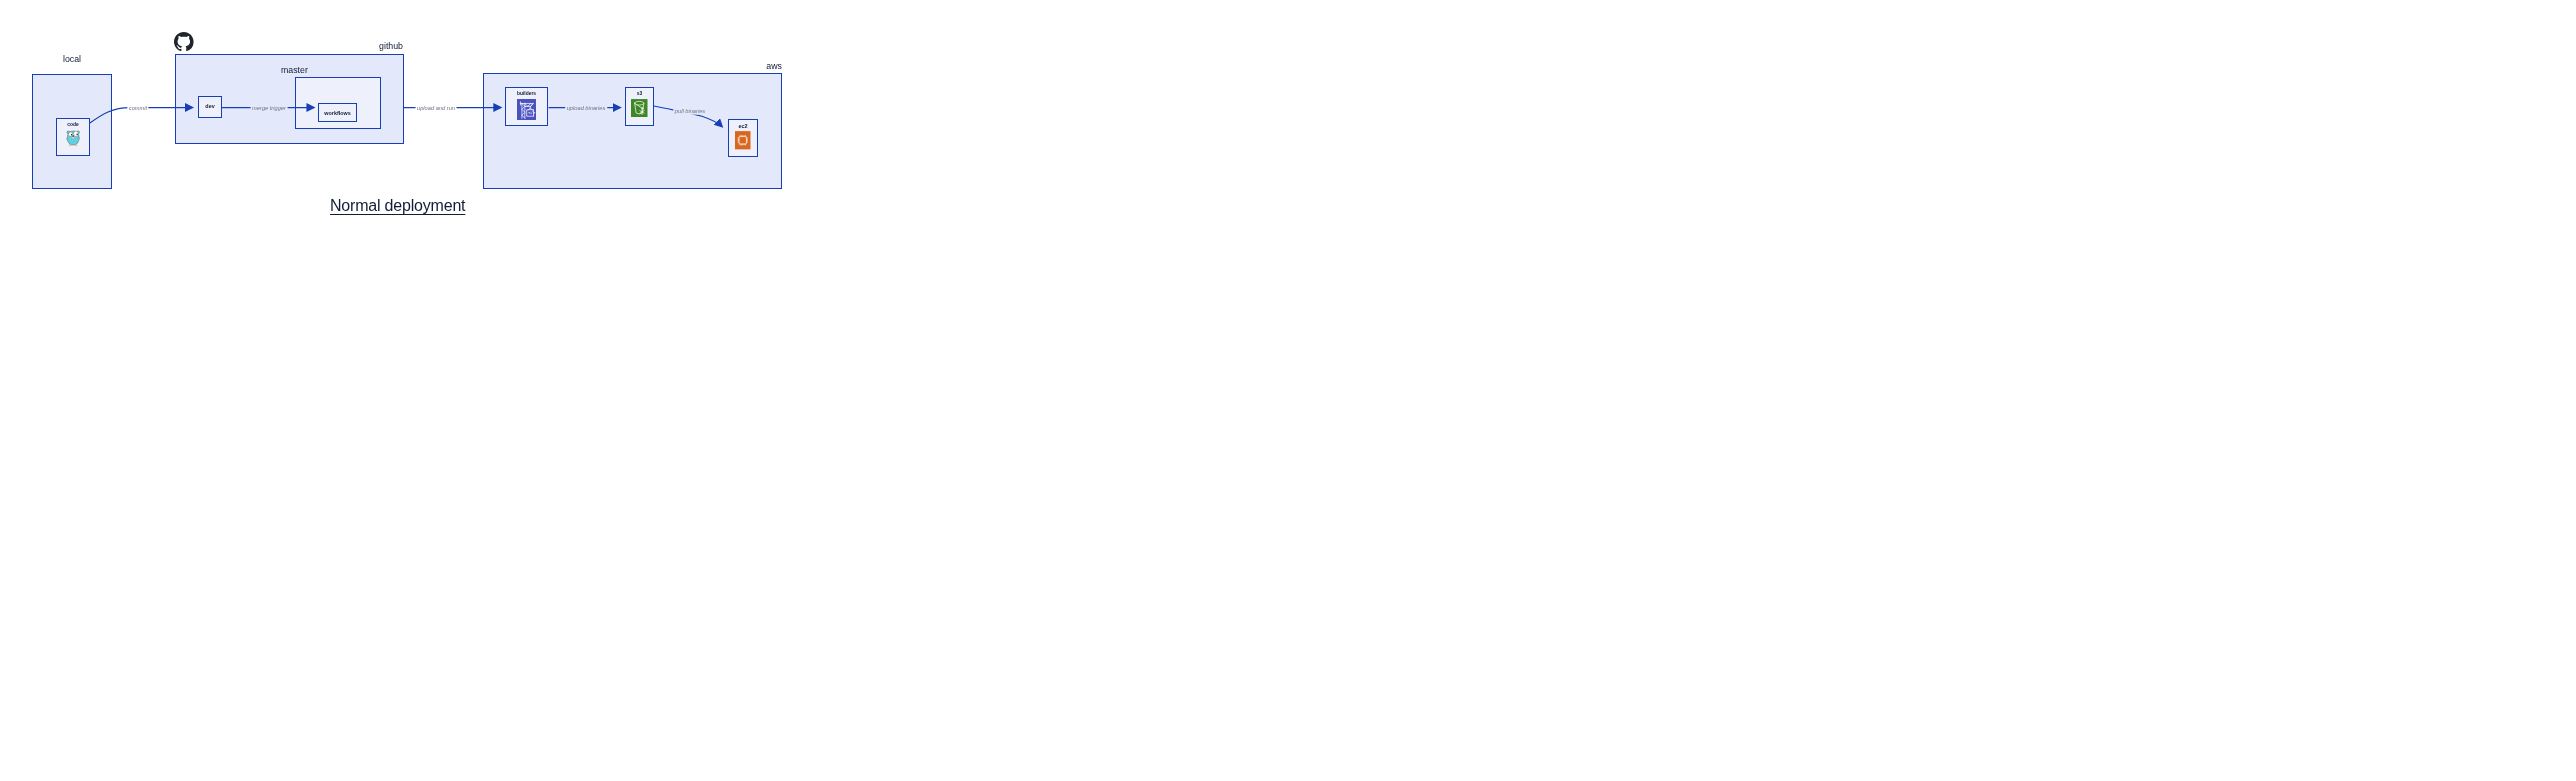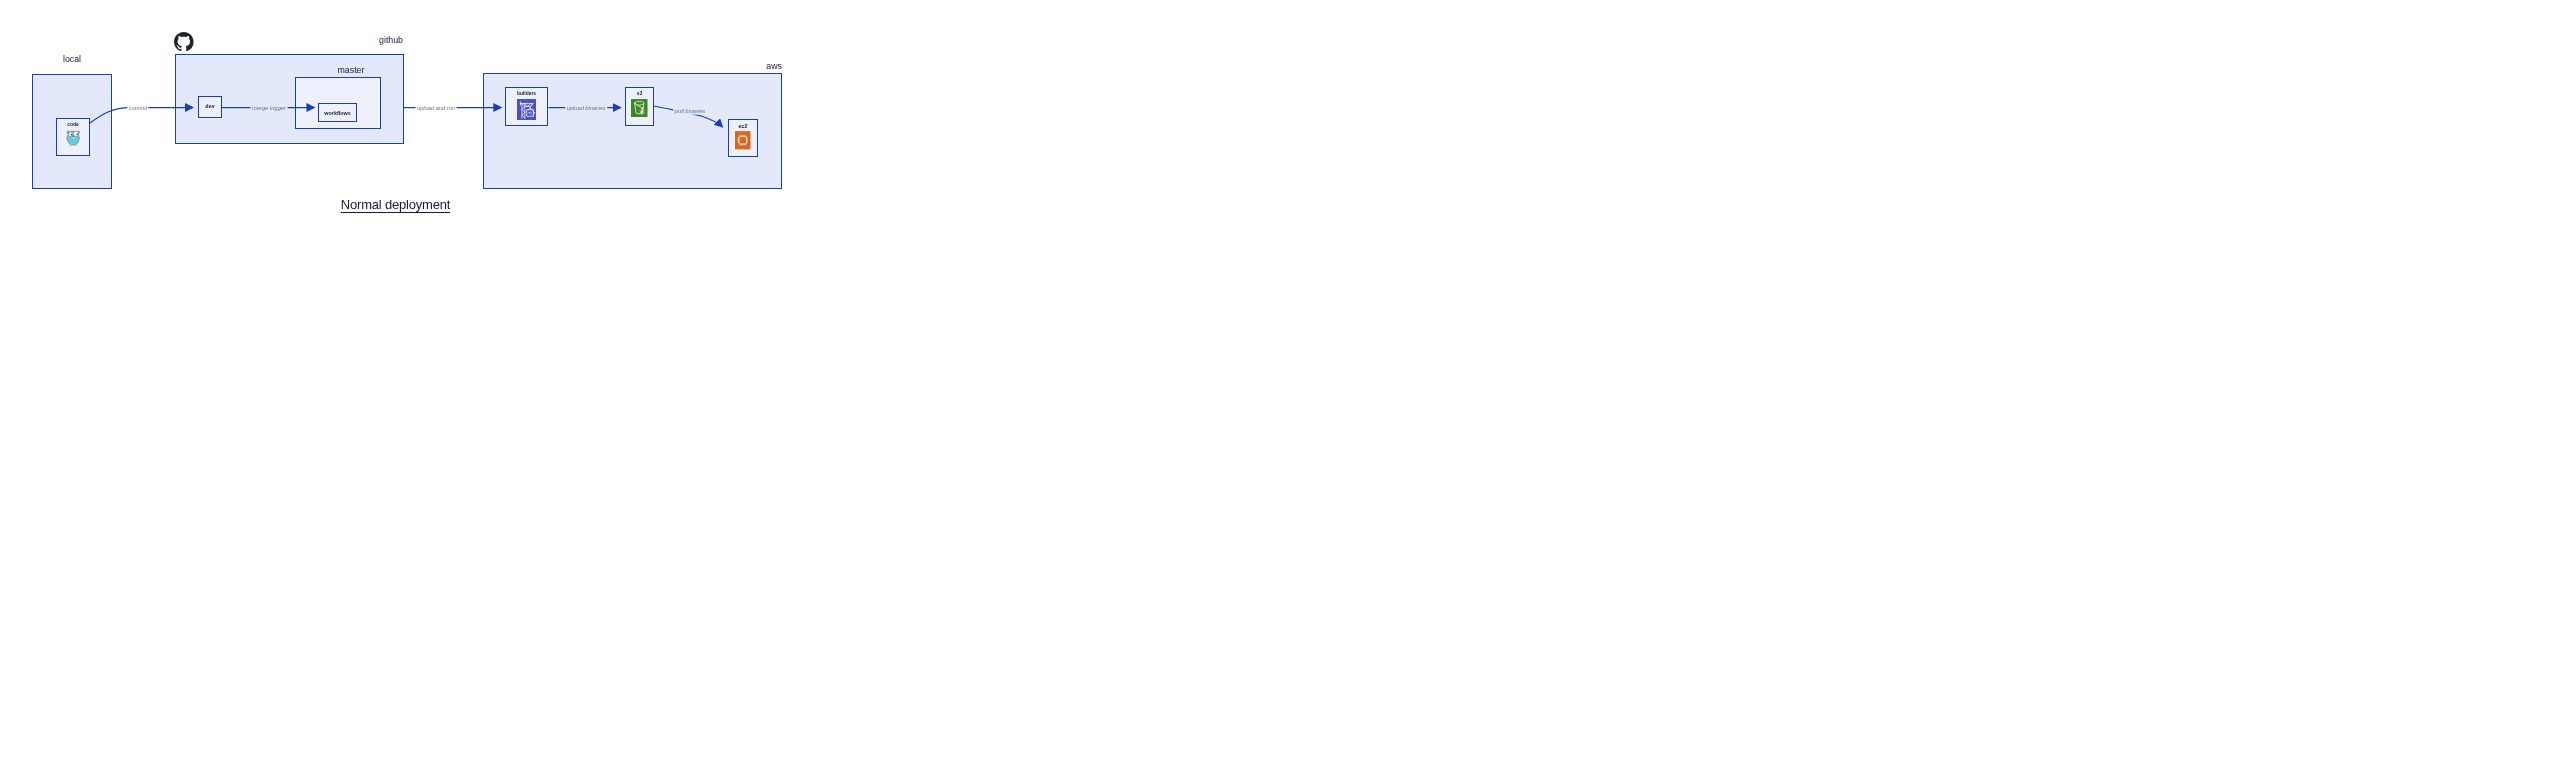--- a/index.html
+++ b/index.html
@@ -30,21 +30,21 @@
   .node-center{justify-content:center;}
 
   #arrow-layer{position:absolute;left:0;top:0;width:814px;height:244px;pointer-events:none;}
   .edge-path{stroke:var(--arrow-blue);stroke-width:2.2;fill:none;}
   .arrow-head{fill:var(--arrow-blue);}
 
   .edge-label{position:absolute;transform:translate(-50%,-50%);font-style:italic;font-size:5.7px;line-height:6.7px;color:var(--edge-label-gray);white-space:nowrap;padding:0 1.5px;}
   .edge-label.on-white{background:#ffffff;}
   .edge-label.on-tint{background:var(--container-fill);}
 
-  #diagram-title{position:absolute;left:318px;top:197px;width:155px;text-align:center;font-size:13px;color:#141c38;text-decoration:underline;text-decoration-thickness:1.3px;text-underline-offset:2.6px;letter-spacing:-0.2px;}
+  #diagram-title{position:absolute;left:330px;top:197px;width:155px;text-align:left;font-size:16px;color:#141c38;text-decoration:underline;text-decoration-thickness:1.3px;text-underline-offset:2.6px;letter-spacing:-0.2px;}
 
   .icon-abs{position:absolute;}
 
   .cb-bg{fill:var(--codebuild-purple);}
   .cb-stroke{stroke:#ffffff;stroke-width:1.5;fill:none;stroke-linecap:square;}
   .cb-text{fill:#ffffff;font-family:"DejaVu Sans Mono",monospace;font-size:8px;font-weight:bold;}
   .s3-bg{fill:var(--s3-green);}
   .s3-stroke{stroke:#ffffff;stroke-width:1.5;fill:none;stroke-linecap:round;}
   .ec2-bg{fill:var(--ec2-orange);}
   .ec2-stroke{stroke:#ffffff;stroke-width:1.5;fill:none;}
@@ -58,22 +58,22 @@
 <body>
 
 <div id="canvas">
 
   <div class="container-box" style="left:32px;top:74px;width:80px;height:115px;"></div>
   <div class="container-box" style="left:175px;top:54px;width:229px;height:90px;"></div>
   <div class="container-box" style="left:295px;top:77px;width:86px;height:52px;background:var(--node-fill);"></div>
   <div class="container-box" style="left:483px;top:73px;width:299px;height:116px;"></div>
 
   <div class="container-label" style="left:32px;top:54px;width:80px;text-align:center;">local</div>
-  <div class="container-label" style="left:301px;top:35px;width:102px;text-align:right;">github</div>
-  <div class="container-label" style="left:308px;top:65px;width:86px;text-align:center;">master</div>
+  <div class="container-label" style="left:301px;top:41px;width:102px;text-align:right;">github</div>
+  <div class="container-label" style="left:281px;top:65px;width:86px;">master</div>
   <div class="container-label" style="left:483px;top:61px;width:299px;text-align:right;">aws</div>
 
   <svg class="icon-abs" style="left:174px;top:32px;" width="19.6" height="19.6" viewBox="0 0 16 16">
     <path class="octo-path" d="M8 0C3.58 0 0 3.58 0 8c0 3.54 2.29 6.53 5.47 7.59.4.07.55-.17.55-.38 0-.19-.01-.82-.01-1.49-2.01.37-2.53-.49-2.69-.94-.09-.23-.48-.94-.82-1.13-.28-.15-.68-.52-.01-.53.63-.01 1.08.58 1.23.82.72 1.21 1.87.87 2.33.66.07-.52.28-.87.51-1.07-1.78-.2-3.64-.89-3.64-3.95 0-.87.31-1.59.82-2.15-.08-.2-.36-1.02.08-2.12 0 0 .67-.21 2.2.82.64-.18 1.32-.27 2-.27s1.36.09 2 .27c1.53-1.04 2.2-.82 2.2-.82.44 1.1.16 1.92.08 2.12.51.56.82 1.27.82 2.15 0 3.07-1.87 3.75-3.65 3.95.29.25.54.73.54 1.48 0 1.07-.01 1.93-.01 2.2 0 .21.15.46.55.38A8.012 8.012 0 0016 8c0-4.42-3.58-8-8-8z"></path>
   </svg>
 
   <svg id="arrow-layer" viewBox="0 0 1580 474" width="814" height="244">
     <defs>
       <marker id="ah" markerWidth="9" markerHeight="9" refX="6.5" refY="4" orient="auto">
         <path class="arrow-head" d="M0,0 L8,4 L0,8 Z"></path>

